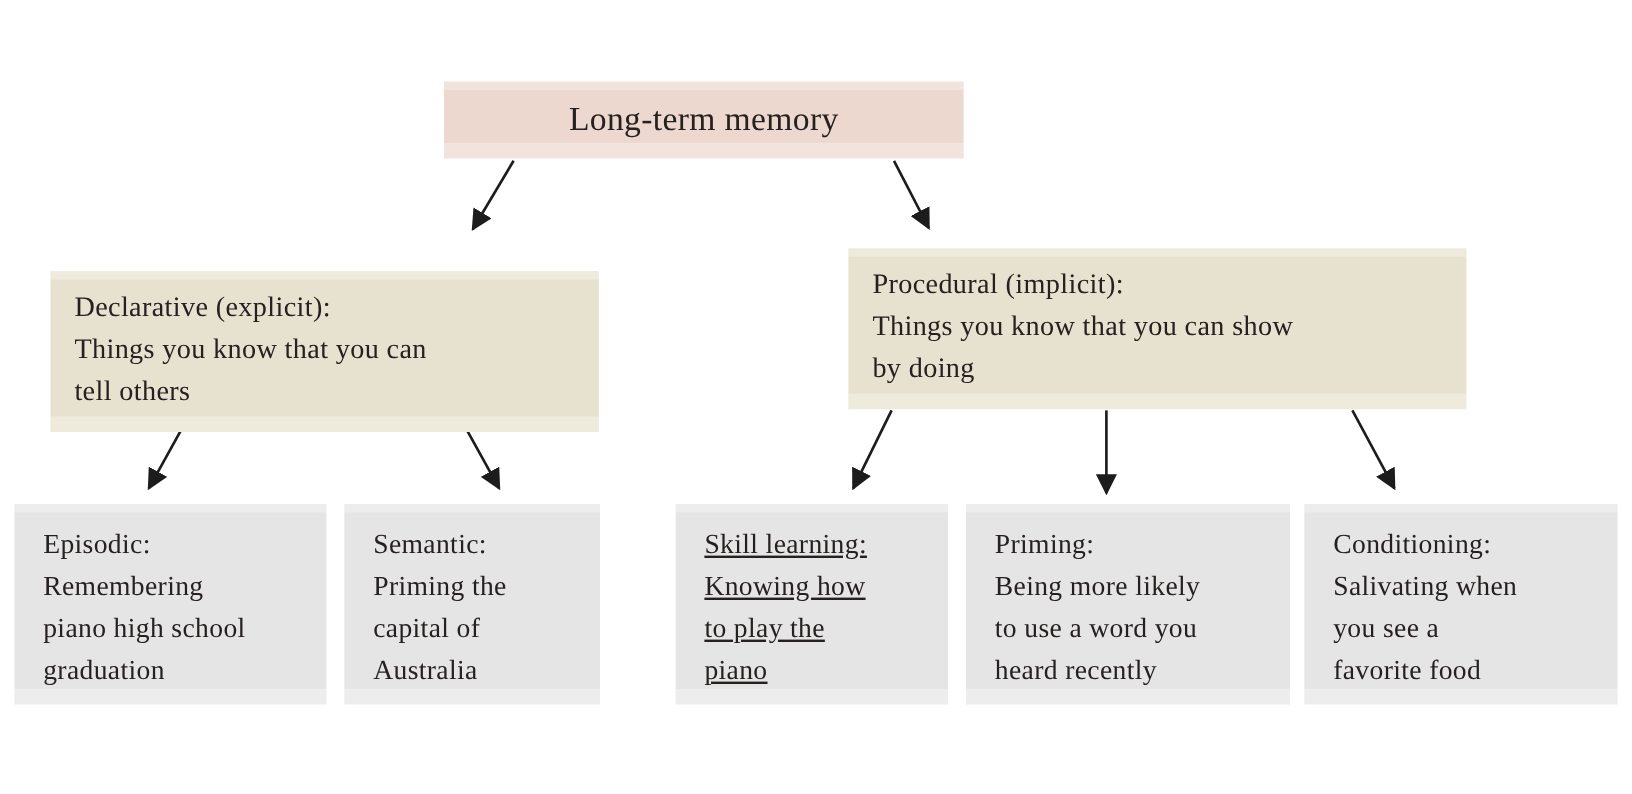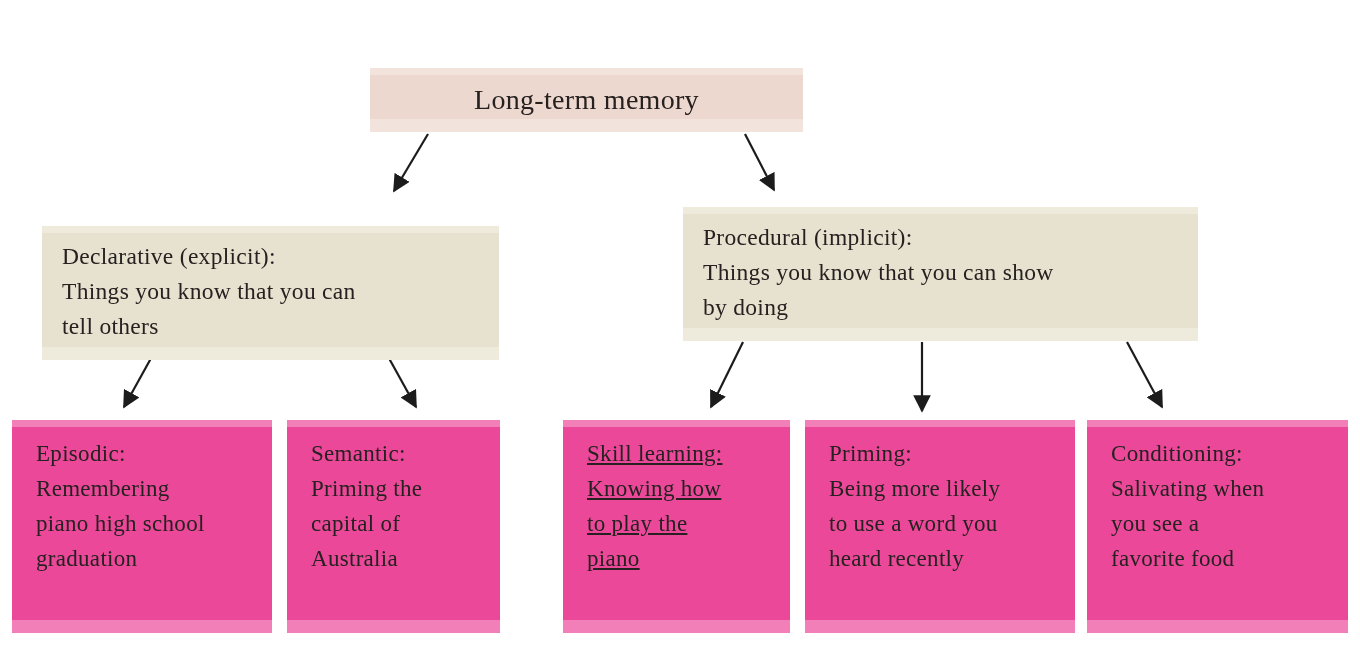--- a/index.html
+++ b/index.html
@@ -38,25 +38,25 @@
     font-size: 28px;
   }
 
   .branch-box {
     top: 207px; height: 134px;
     background: #e7e2cf;
     padding: 13px 20px 0 20px;
     font-size: 23.5px; line-height: 35px;
   }
   .branch-declarative { left: 42px;  width: 457px; margin-top: 19px; }
-  .branch-procedural  { left: 683px; width: 515px; }
+  .branch-procedural  { left: 707px; width: 515px; }
 
   .leaf-box {
-    top: 420px; height: 213px;
-    background: #ec4899;
+    top: 420px; height: 167px;
+    background: #e5e5e5;
     padding: 16px 14px 0 24px;
     font-size: 23px; line-height: 35px;
   }
   .leaf-episodic     { left: 12px;   width: 260px; }
   .leaf-semantic     { left: 287px;  width: 213px; }
   .leaf-skill        { left: 563px;  width: 227px; text-decoration: underline; }
   .leaf-priming      { left: 805px;  width: 270px; }
   .leaf-conditioning { left: 1087px; width: 261px; }
 
   .line { white-space: nowrap; }

